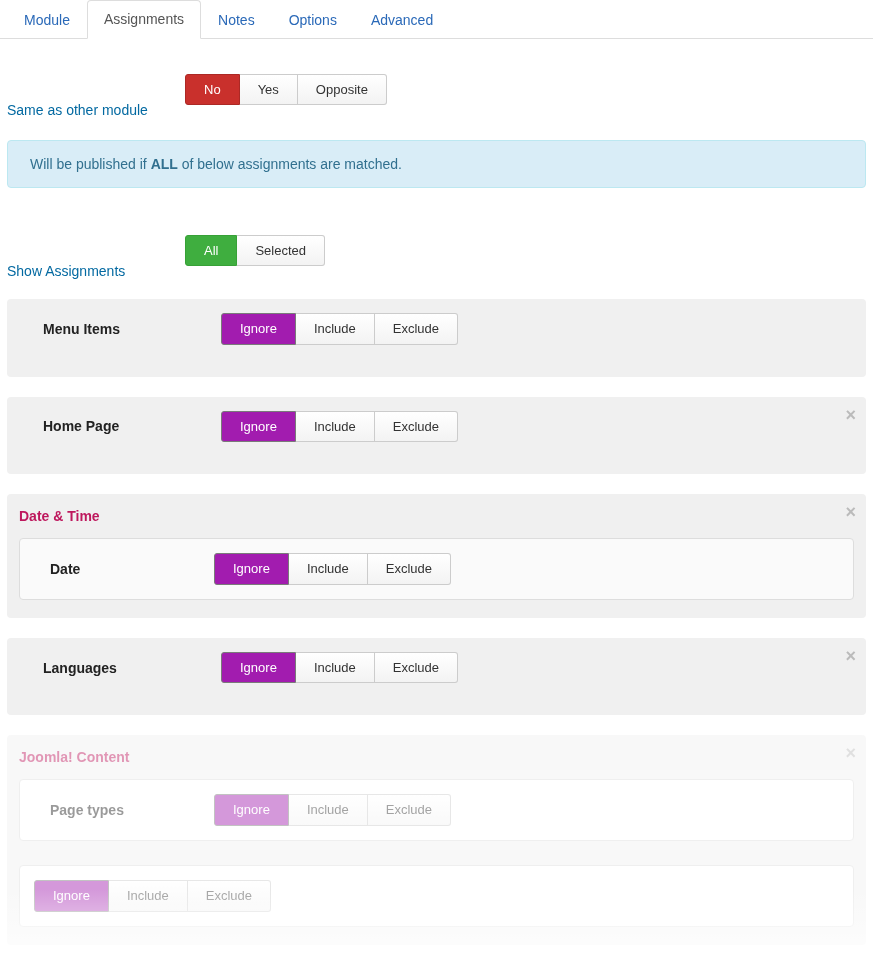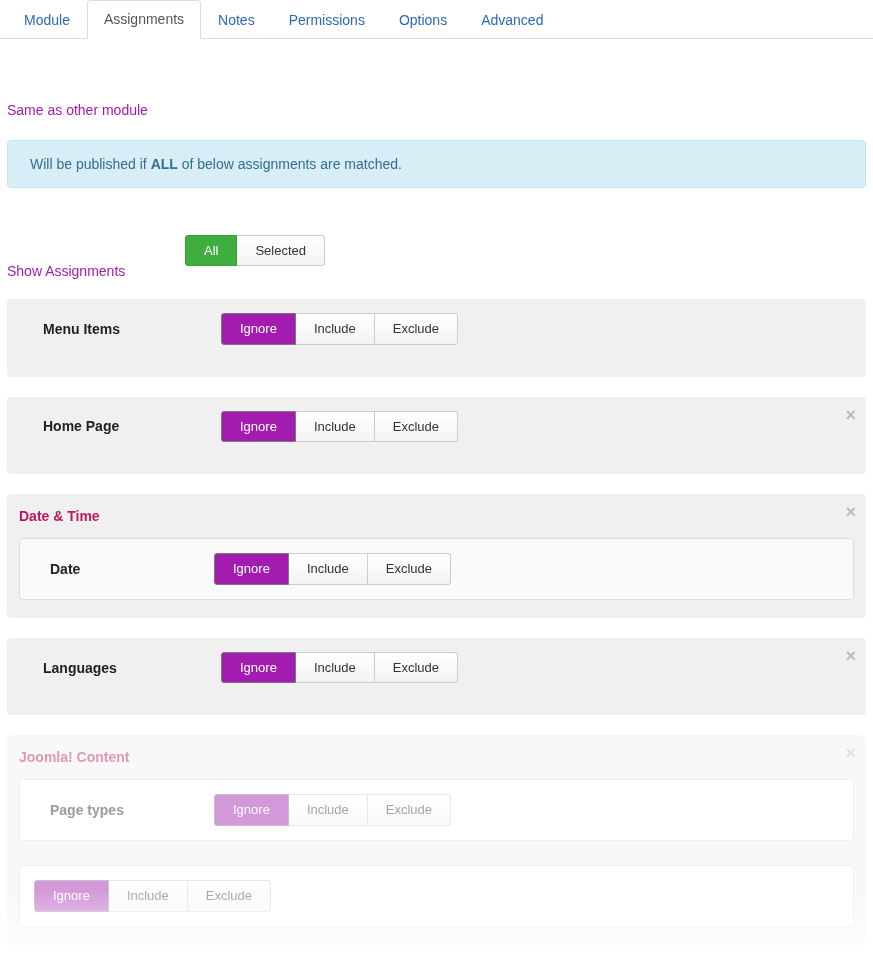--- a/index.html
+++ b/index.html
@@ -40,21 +40,21 @@
     color: #333;
     line-height: 1.55;
   }
   .field-row {
     display: flex;
     align-items: center;
     margin: 22px 0 0 7px;
   }
   .field-row .label {
     width: 178px;
-    color: #a21caf;
+    color: #0369a1;
     margin-top: 41px;
   }
   .btn-group {
     display: inline-flex;
     border-radius: 3px;
   }
   .btn {
     border: 1px solid #ccc;
     background: linear-gradient(#fff,#f3f3f3);
     padding: 7px 18px;
@@ -144,28 +144,32 @@
 </style>
 </head>
 <body>
 
 <div class="outer">
 
   <div class="tabs">
     <div class="tab">Module</div>
     <div class="tab active">Assignments</div>
     <div class="tab">Notes</div>
-    <div class="tab">Permissions</div>
     <div class="tab">Options</div>
     <div class="tab">Advanced</div>
   </div>
 
 
   <div class="field-row">
     <div class="label">Same as other module</div>
+    <div class="btn-group">
+      <div class="btn red-active">No</div>
+      <div class="btn">Yes</div>
+      <div class="btn">Opposite</div>
+    </div>
   </div>
 
 
   <div class="info-band">
     <span>Will be published if </span><b>ALL</b><span> of below assignments are matched.</span>
   </div>
 
   <div class="field-row" style="margin-top:34px;">
     <div class="label">Show Assignments</div>
     <div class="btn-group">

